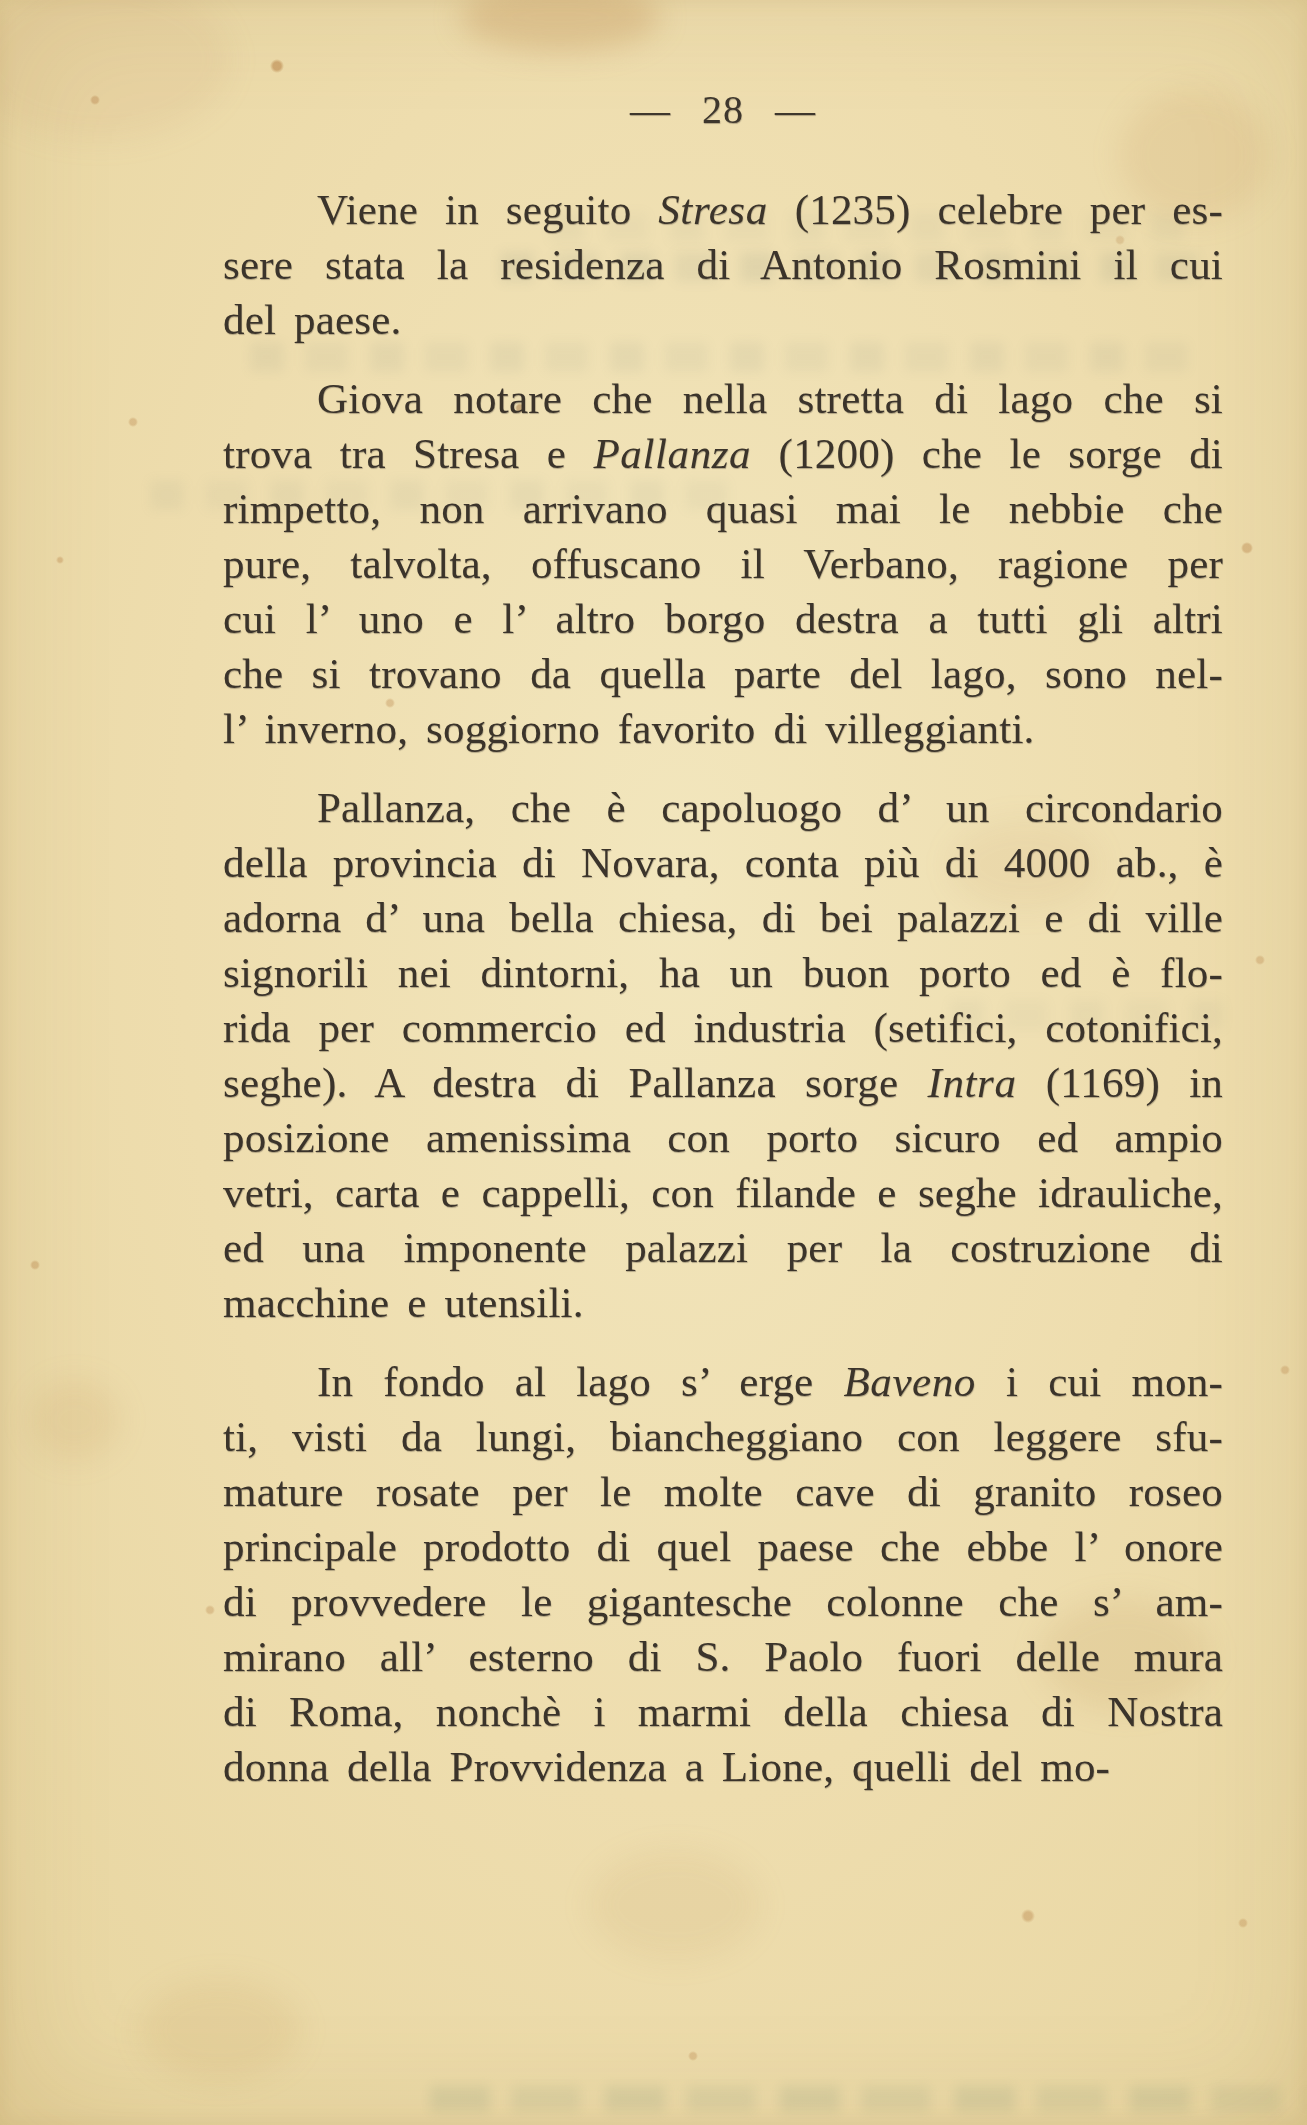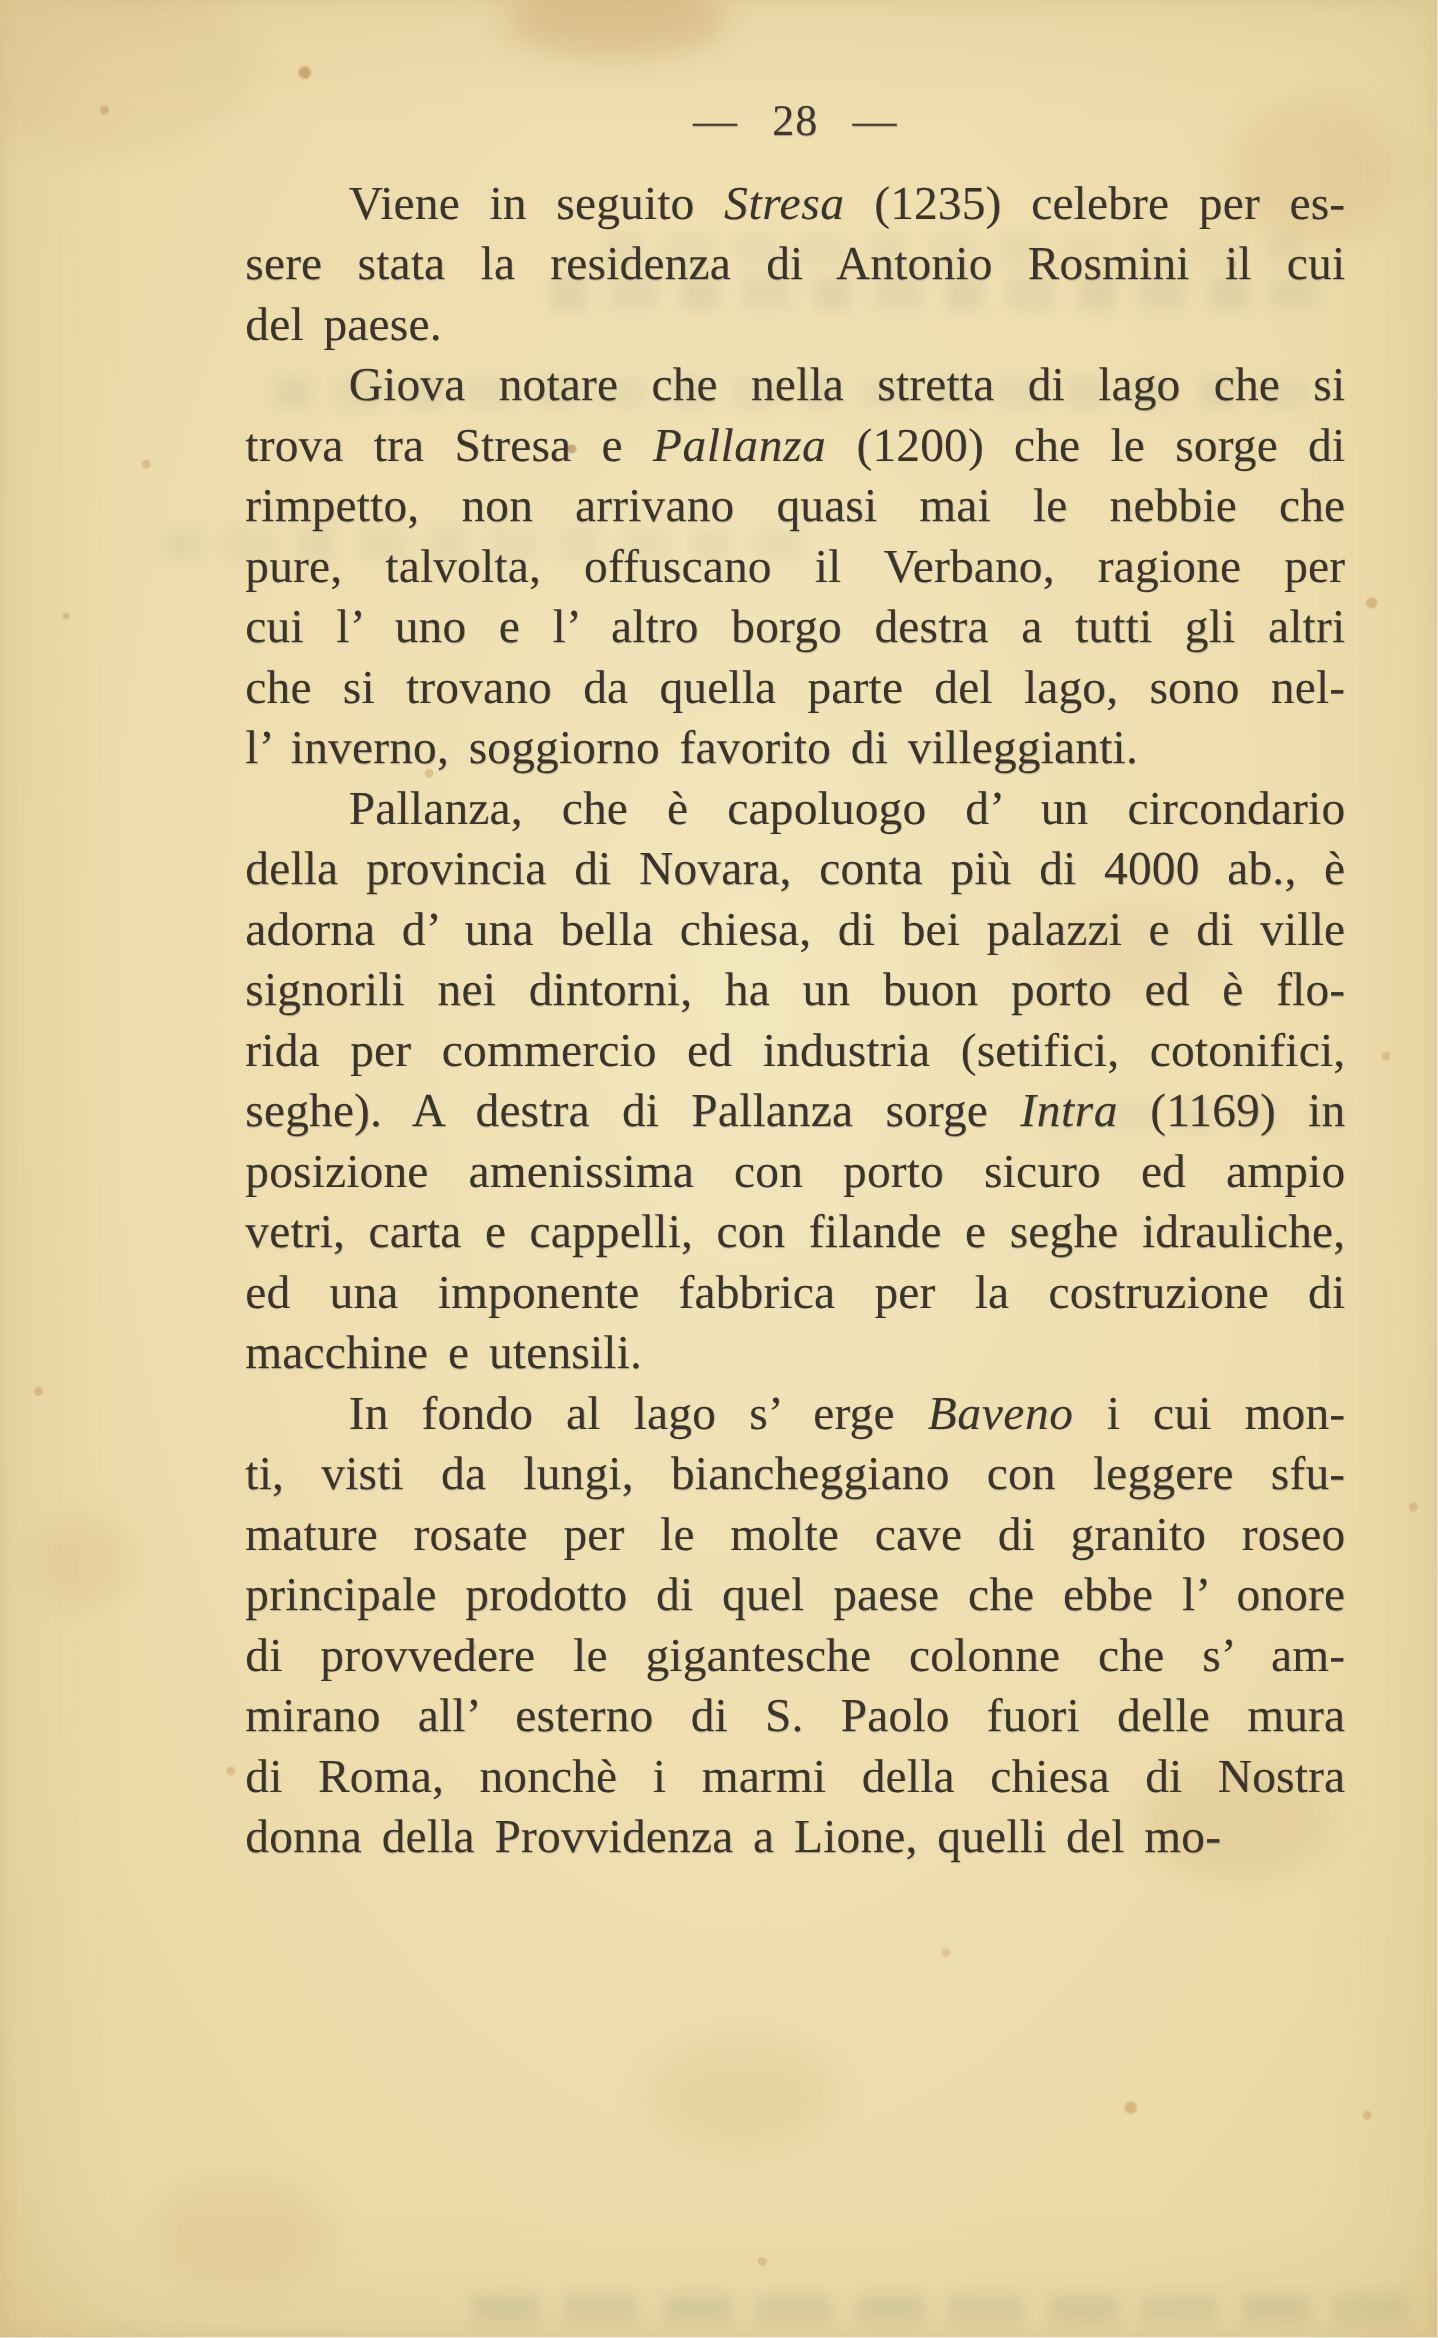--- a/index.html
+++ b/index.html
@@ -100,21 +100,21 @@
     line-height: 55px;
     letter-spacing: 0.2px;
     text-shadow: 0.5px 0.5px 0.8px rgba(59,52,43,.35);
   }
   .line {
     text-align: justify;
     text-align-last: justify;
     height: 55px;
     overflow: visible;
   }
-  .line.indent { text-indent: 94px; }
+  .line.indent { text-indent: 94px; margin-top: 24px; }
   .line.flush  { text-align-last: left; word-spacing: 7px; }
   .it { font-style: italic; letter-spacing: .6px; }
 </style>
 </head>
 <body>
 
 <div class="page">
   <div class="freckles"></div>
   <div class="stain s1"></div>
   <div class="stain s2"></div>
@@ -145,21 +145,21 @@
         <div class="line"><span>che si trovano da quella parte del lago, sono nel-</span></div>
         <div class="line flush"><span>l’ inverno, soggiorno favorito di villeggianti.</span></div>
         <div class="line indent"><span>Pallanza, che è capoluogo d’ un circondario</span></div>
         <div class="line"><span>della provincia di Novara, conta più di 4000 ab., è</span></div>
         <div class="line"><span>adorna d’ una bella chiesa, di bei palazzi e di ville</span></div>
         <div class="line"><span>signorili nei dintorni, ha un buon porto ed è flo-</span></div>
         <div class="line"><span>rida per commercio ed industria (setifici, cotonifici,</span></div>
         <div class="line"><span>seghe). A destra di Pallanza sorge </span><span class="it">Intra</span><span> (1169) in</span></div>
         <div class="line"><span>posizione amenissima con porto sicuro ed ampio</span></div>
         <div class="line"><span>vetri, carta e cappelli, con filande e seghe idrauliche,</span></div>
-        <div class="line"><span>ed una imponente fabbrica per la costruzione di</span></div>
+        <div class="line"><span>ed una imponente palazzi per la costruzione di</span></div>
         <div class="line flush"><span>macchine e utensili.</span></div>
         <div class="line indent"><span>In fondo al lago s’ erge </span><span class="it">Baveno</span><span> i cui mon-</span></div>
         <div class="line"><span>ti, visti da lungi, biancheggiano con leggere sfu-</span></div>
         <div class="line"><span>mature rosate per le molte cave di granito roseo</span></div>
         <div class="line"><span>principale prodotto di quel paese che ebbe l’ onore</span></div>
         <div class="line"><span>di provvedere le gigantesche colonne che s’ am-</span></div>
         <div class="line"><span>mirano all’ esterno di S. Paolo fuori delle mura</span></div>
         <div class="line"><span>di Roma, nonchè i marmi della chiesa di Nostra</span></div>
         <div class="line flush"><span>donna della Provvidenza a Lione, quelli del mo-</span></div>
       </div>

